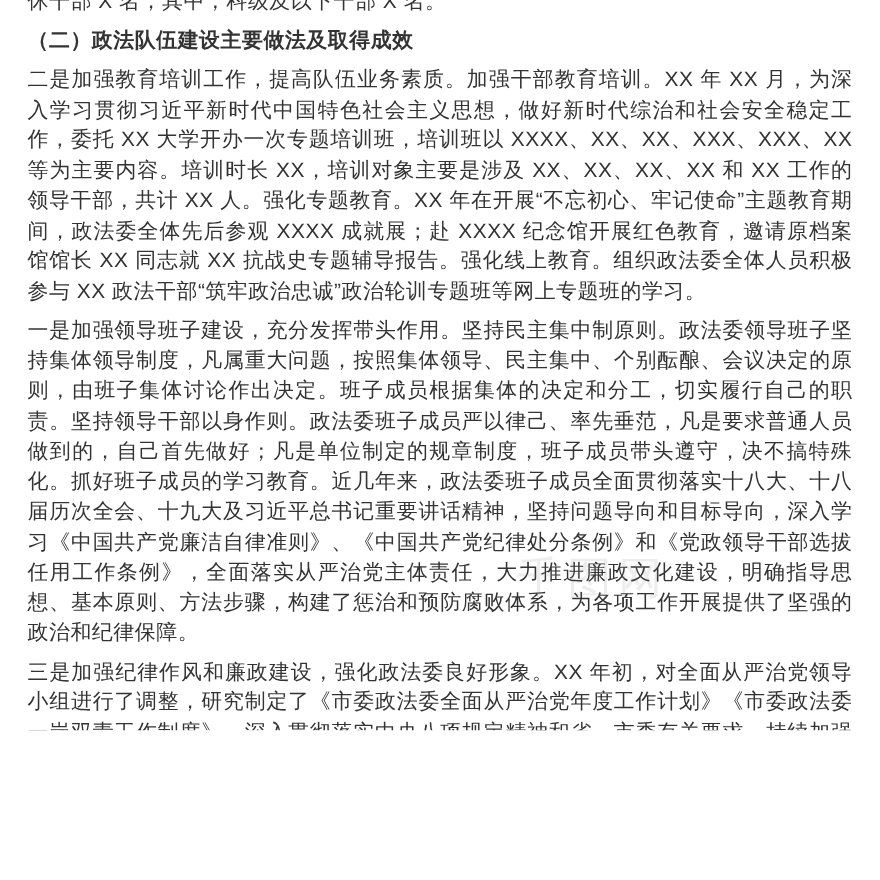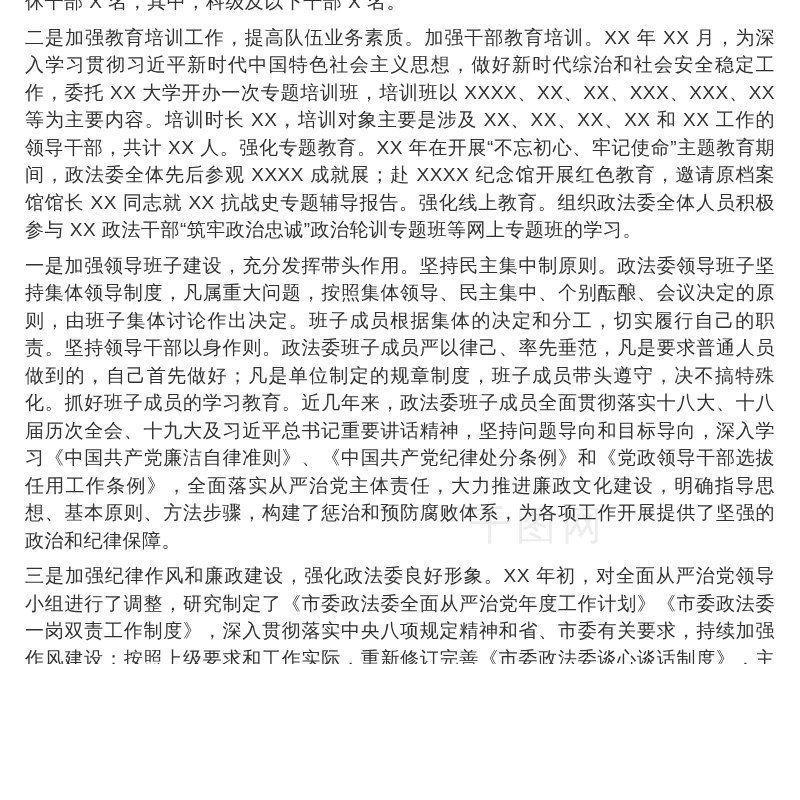--- a/index.html
+++ b/index.html
@@ -43,18 +43,19 @@
     pointer-events: none;
     user-select: none;
   }
 </style>
 </head>
 <body>
 
 <div class="page">
   <div class="content">
     <p>休干部 X 名，其中，科级及以下干部 X 名。</p>
+    <p class="heading">（二）政法队伍建设主要做法及取得成效</p>
     <p>二是加强教育培训工作，提高队伍业务素质。加强干部教育培训。XX 年 XX 月，为深入学习贯彻习近平新时代中国特色社会主义思想，做好新时代综治和社会安全稳定工作，委托 XX 大学开办一次专题培训班，培训班以 XXXX、XX、XX、XXX、XXX、XX 等为主要内容。培训时长 XX，培训对象主要是涉及 XX、XX、XX、XX 和 XX 工作的领导干部，共计 XX 人。强化专题教育。XX 年在开展“不忘初心、牢记使命”主题教育期间，政法委全体先后参观 XXXX 成就展；赴 XXXX 纪念馆开展红色教育，邀请原档案馆馆长 XX 同志就 XX 抗战史专题辅导报告。强化线上教育。组织政法委全体人员积极参与 XX 政法干部“筑牢政治忠诚”政治轮训专题班等网上专题班的学习。</p>
     <p>一是加强领导班子建设，充分发挥带头作用。坚持民主集中制原则。政法委领导班子坚持集体领导制度，凡属重大问题，按照集体领导、民主集中、个别酝酿、会议决定的原则，由班子集体讨论作出决定。班子成员根据集体的决定和分工，切实履行自己的职责。坚持领导干部以身作则。政法委班子成员严以律己、率先垂范，凡是要求普通人员做到的，自己首先做好；凡是单位制定的规章制度，班子成员带头遵守，决不搞特殊化。抓好班子成员的学习教育。近几年来，政法委班子成员全面贯彻落实十八大、十八届历次全会、十九大及习近平总书记重要讲话精神，坚持问题导向和目标导向，深入学习《中国共产党廉洁自律准则》、《中国共产党纪律处分条例》和《党政领导干部选拔任用工作条例》，全面落实从严治党主体责任，大力推进廉政文化建设，明确指导思想、基本原则、方法步骤，构建了惩治和预防腐败体系，为各项工作开展提供了坚强的政治和纪律保障。</p>
     <p>三是加强纪律作风和廉政建设，强化政法委良好形象。XX 年初，对全面从严治党领导小组进行了调整，研究制定了《市委政法委全面从严治党年度工作计划》《市委政法委一岗双责工作制度》，深入贯彻落实中央八项规定精神和省、市委有关要求，持续加强作风建设；按照上级要求和工作实际，重新修订完善《市委政法委谈心谈话制度》，主要负责人与班子成员、下属科室分管负责同志每年至少开展 X 次履职谈话和 X 次廉政谈话；科室分管负责同志与各自分管科室人员分别每年至少开展 X 次提醒谈话。配齐配强镇街政法委员，制定政法委员例会及定期述职制度，进一步加强党对基层政法工作的领导。扎实开展政法机关纪律作风专项教育整治，政法干部作风持续转变，工作能力不断增强。连续几年，组织召开市委政法委党风廉政建设和反腐败工作会议，将党风廉政建设工作责任分别与班子成员签订了党风廉政建设责任书。</p>
   </div>
   <div class="watermark">千图网</div>
 </div>
 
 </body></html>

